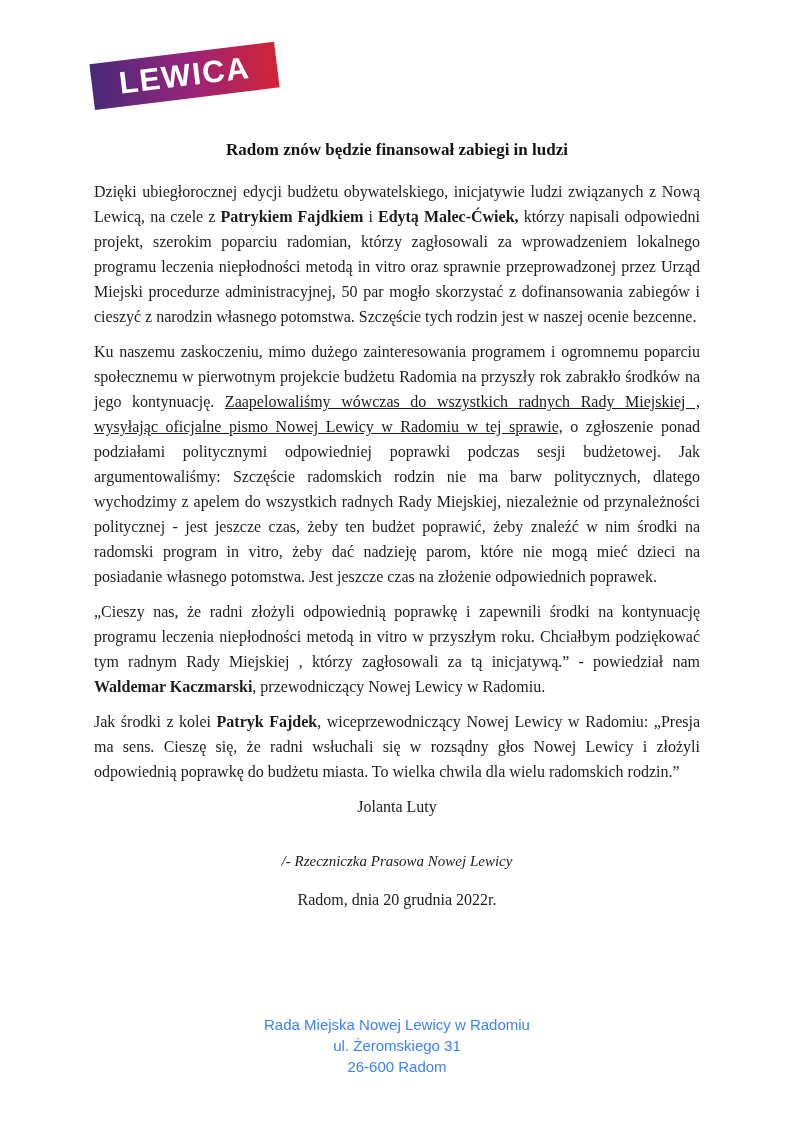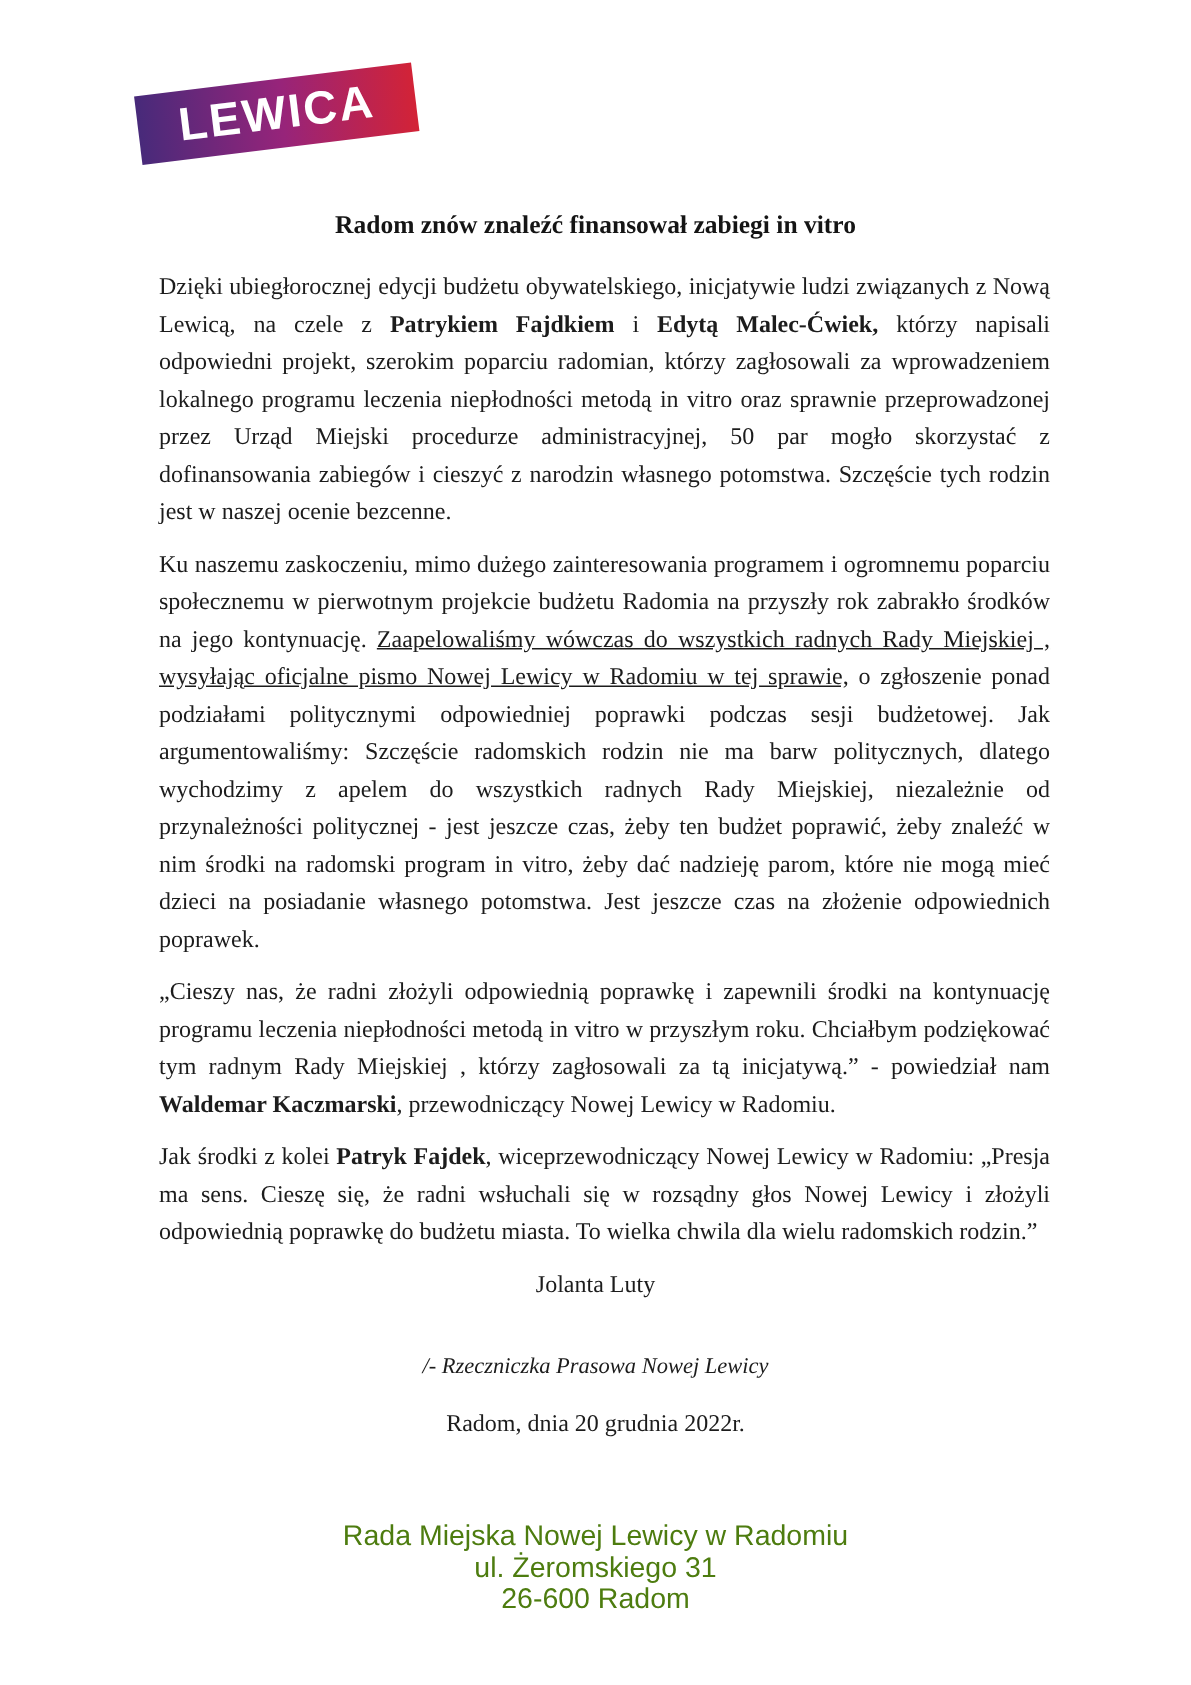--- a/index.html
+++ b/index.html
@@ -49,21 +49,21 @@
     font-weight: bold;
     font-size: 17px;
     color: #151515;
     margin: 0 0 17px 0;
     line-height: 24px;
   }
   .para {
     font-size: 16px;
     line-height: 25px;
     text-align: justify;
-    margin: 0 0 10px 12px;
+    margin: 0 0 10px 0;
   }
   .seg-bold { font-weight: bold; }
   .seg-underline { text-decoration: underline; }
 
   .sig-name {
     text-align: center;
     font-size: 16px;
     line-height: 25px;
     margin: 4px 0 30px 0;
   }
@@ -81,36 +81,36 @@
     margin: 0;
   }
 
   .footer {
     position: absolute;
     left: 0;
     right: 0;
     top: 1014px;
     text-align: center;
     font-family: "Liberation Sans", "DejaVu Sans", sans-serif;
-    font-size: 19px;
+    font-size: 15px;
     line-height: 21px;
-    color: #4d7c0f;
+    color: #3b82f6;
   }
 </style>
 </head>
 <body>
 
 <div class="page">
 
   <div class="logo-band" style="background: linear-gradient(92deg, rgb(71, 42, 122) 0%, rgb(151, 36, 122) 52%, rgb(211, 35, 54) 100%);">
     <span class="logo-text" style="color: rgb(255, 255, 255);">LEWICA</span>
   </div>
 
   <div class="content">
-    <h1 class="doc-title">Radom znów znaleźć finansował zabiegi in vitro</h1>
+    <h1 class="doc-title">Radom znów będzie finansował zabiegi in ludzi</h1>
 
     <p class="para"><span>Dzięki ubiegłorocznej edycji budżetu obywatelskiego, inicjatywie ludzi związanych z Nową Lewicą, na czele z </span><span class="seg-bold">Patrykiem Fajdkiem</span><span> i </span><span class="seg-bold">Edytą Malec-Ćwiek,</span><span> którzy napisali odpowiedni projekt, szerokim poparciu radomian, którzy zagłosowali za wprowadzeniem lokalnego programu leczenia niepłodności metodą in vitro oraz sprawnie przeprowadzonej przez Urząd Miejski procedurze administracyjnej, 50 par mogło skorzystać z dofinansowania zabiegów i cieszyć z narodzin własnego potomstwa. Szczęście tych rodzin jest w naszej ocenie bezcenne.</span></p>
     <p class="para"><span>Ku naszemu zaskoczeniu, mimo dużego zainteresowania programem i ogromnemu poparciu społecznemu w pierwotnym projekcie budżetu Radomia na przyszły rok zabrakło środków na jego kontynuację. </span><span class="seg-underline">Zaapelowaliśmy wówczas do wszystkich radnych Rady Miejskiej , wysyłając oficjalne pismo Nowej Lewicy w Radomiu w tej sprawie,</span><span> o zgłoszenie ponad podziałami politycznymi odpowiedniej poprawki podczas sesji budżetowej. Jak argumentowaliśmy: Szczęście radomskich rodzin nie ma barw politycznych, dlatego wychodzimy z apelem do wszystkich radnych Rady Miejskiej, niezależnie od przynależności politycznej - jest jeszcze czas, żeby ten budżet poprawić, żeby znaleźć w nim środki na radomski program in vitro, żeby dać nadzieję parom, które nie mogą mieć dzieci na posiadanie własnego potomstwa. Jest jeszcze czas na złożenie odpowiednich poprawek.</span></p>
     <p class="para"><span>„Cieszy nas, że radni złożyli odpowiednią poprawkę i zapewnili środki na kontynuację programu leczenia niepłodności metodą in vitro w przyszłym roku. Chciałbym podziękować tym radnym Rady Miejskiej , którzy zagłosowali za tą inicjatywą.” - powiedział nam </span><span class="seg-bold">Waldemar Kaczmarski</span><span>, przewodniczący Nowej Lewicy w Radomiu.</span></p>
     <p class="para"><span>Jak środki z kolei </span><span class="seg-bold">Patryk Fajdek</span><span>, wiceprzewodniczący Nowej Lewicy w Radomiu: „Presja ma sens. Cieszę się, że radni wsłuchali się w rozsądny głos Nowej Lewicy i złożyli odpowiednią poprawkę do budżetu miasta. To wielka chwila dla wielu radomskich rodzin.”</span></p>
 
     <p class="sig-name">Jolanta Luty</p>
     <p class="sig-role">/- Rzeczniczka Prasowa Nowej Lewicy</p>
     <p class="dateline">Radom, dnia 20 grudnia 2022r.</p>
   </div>

